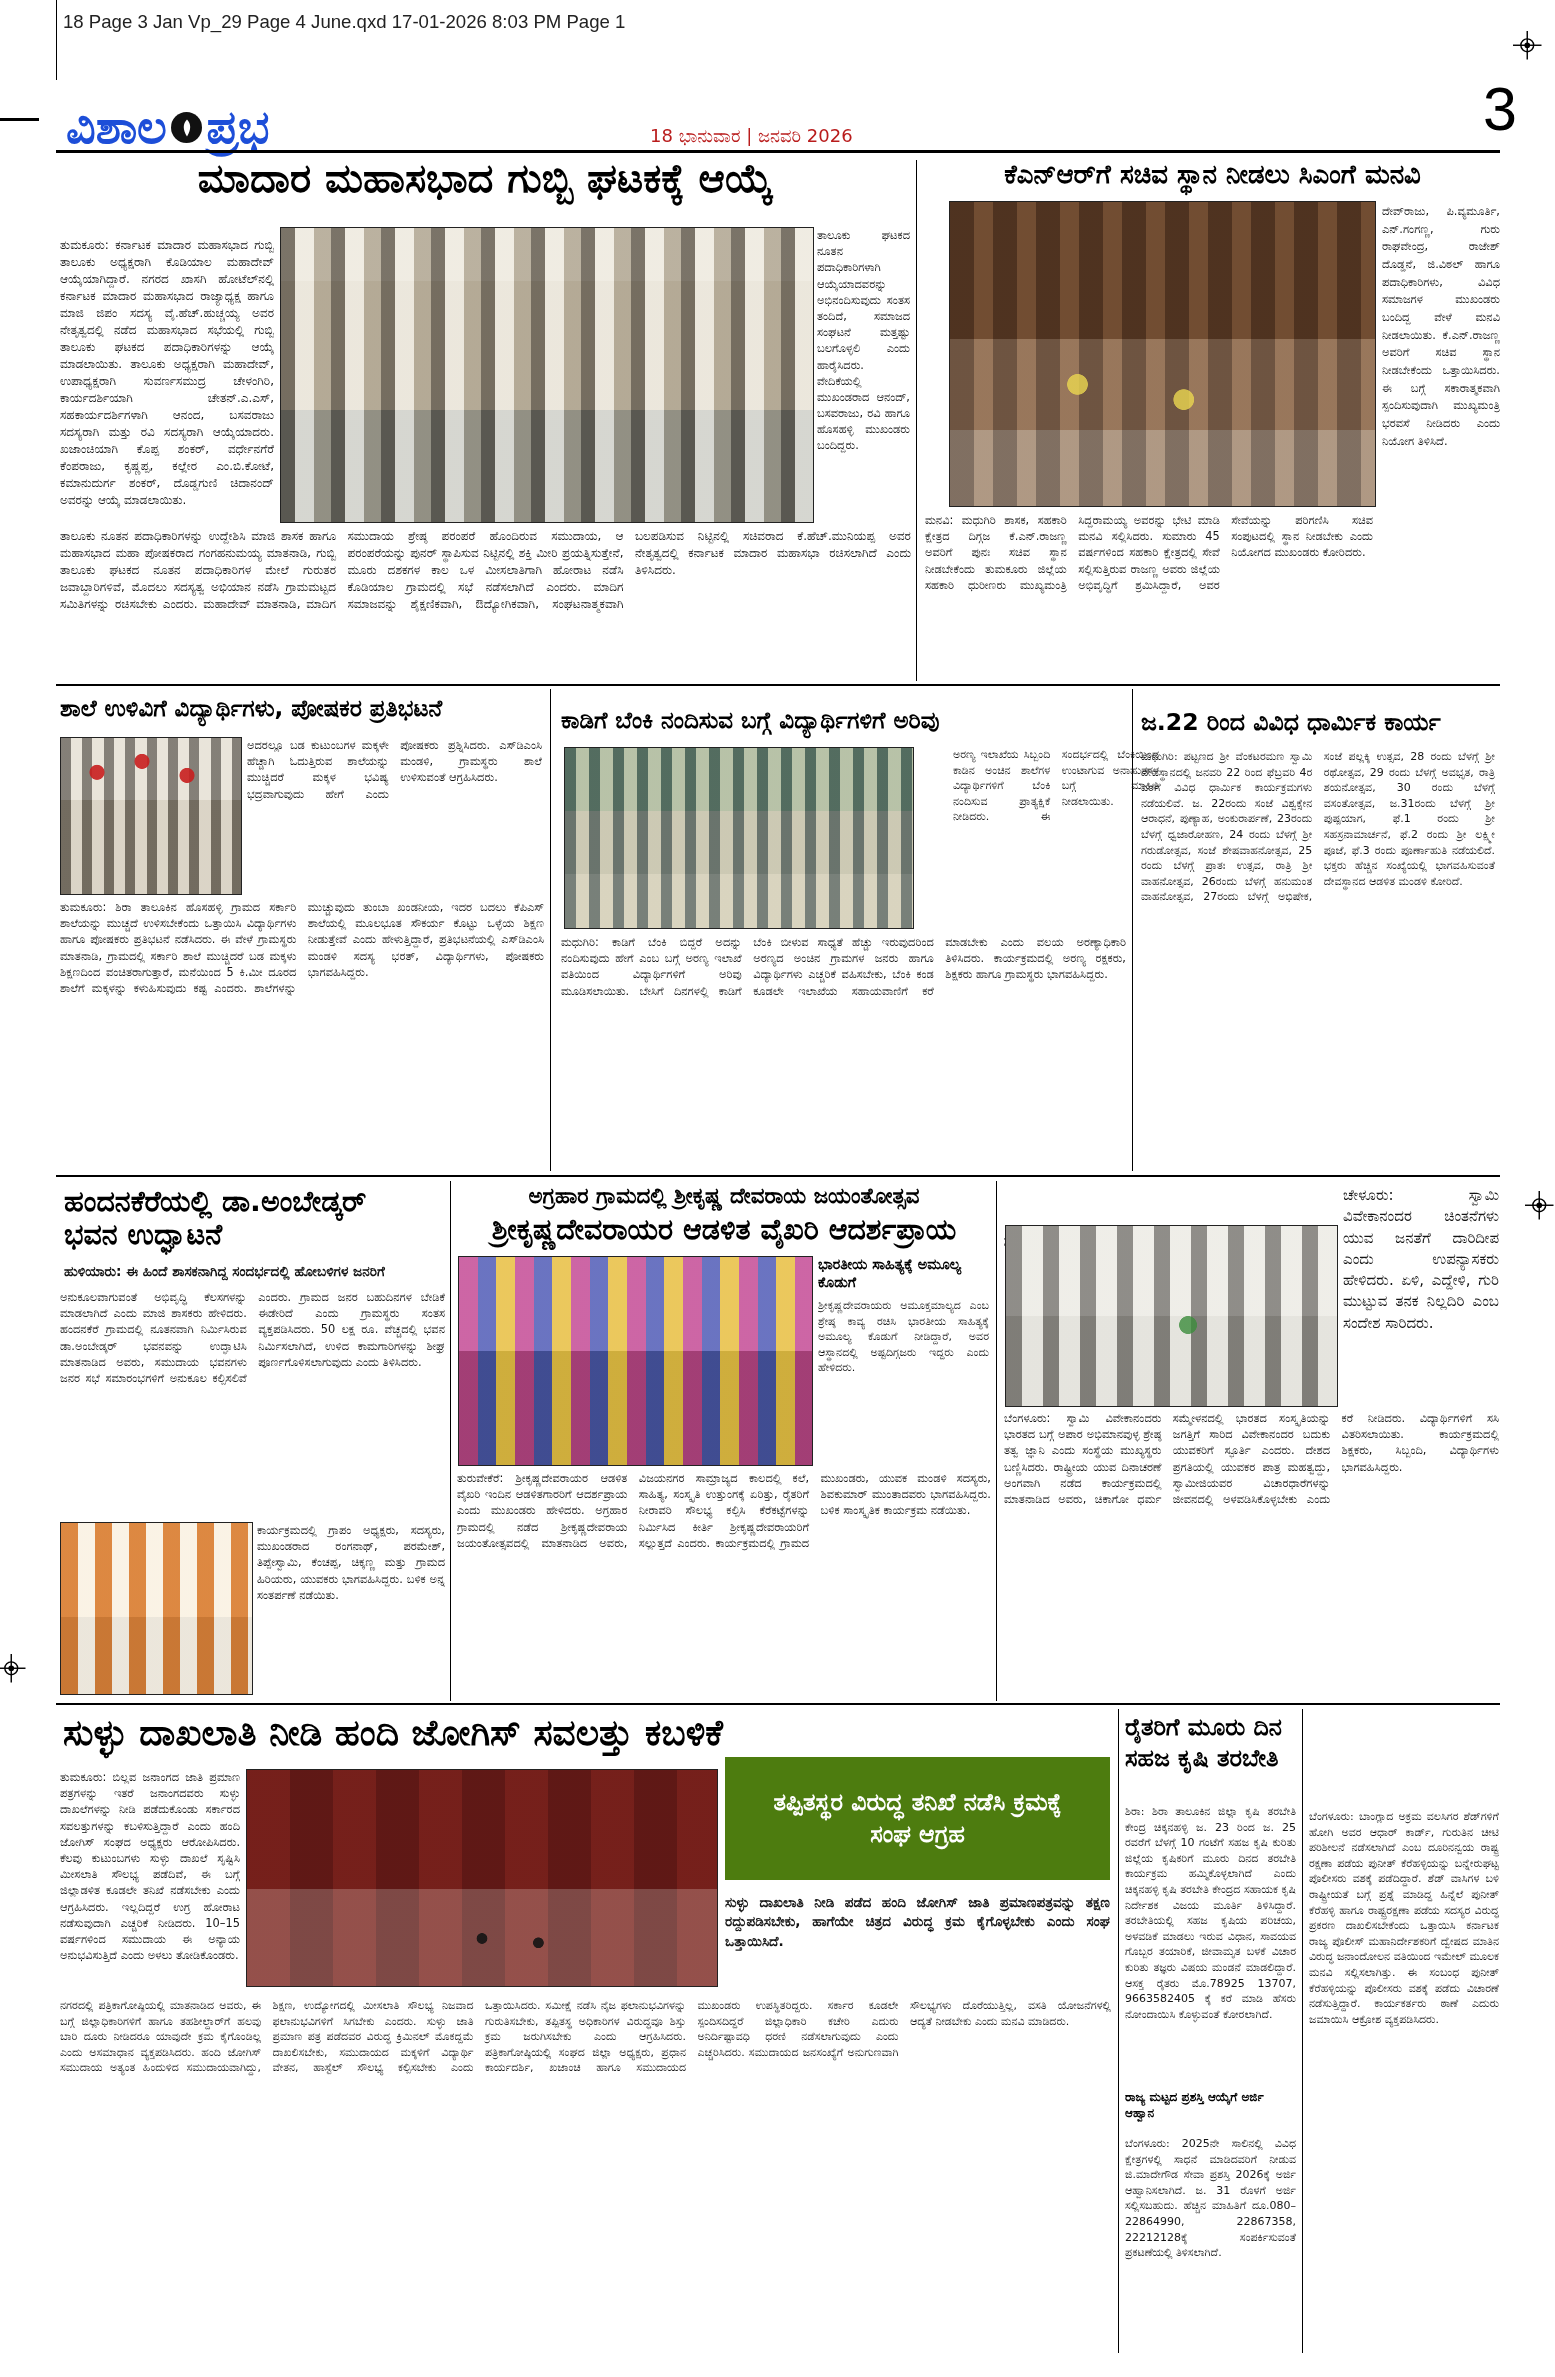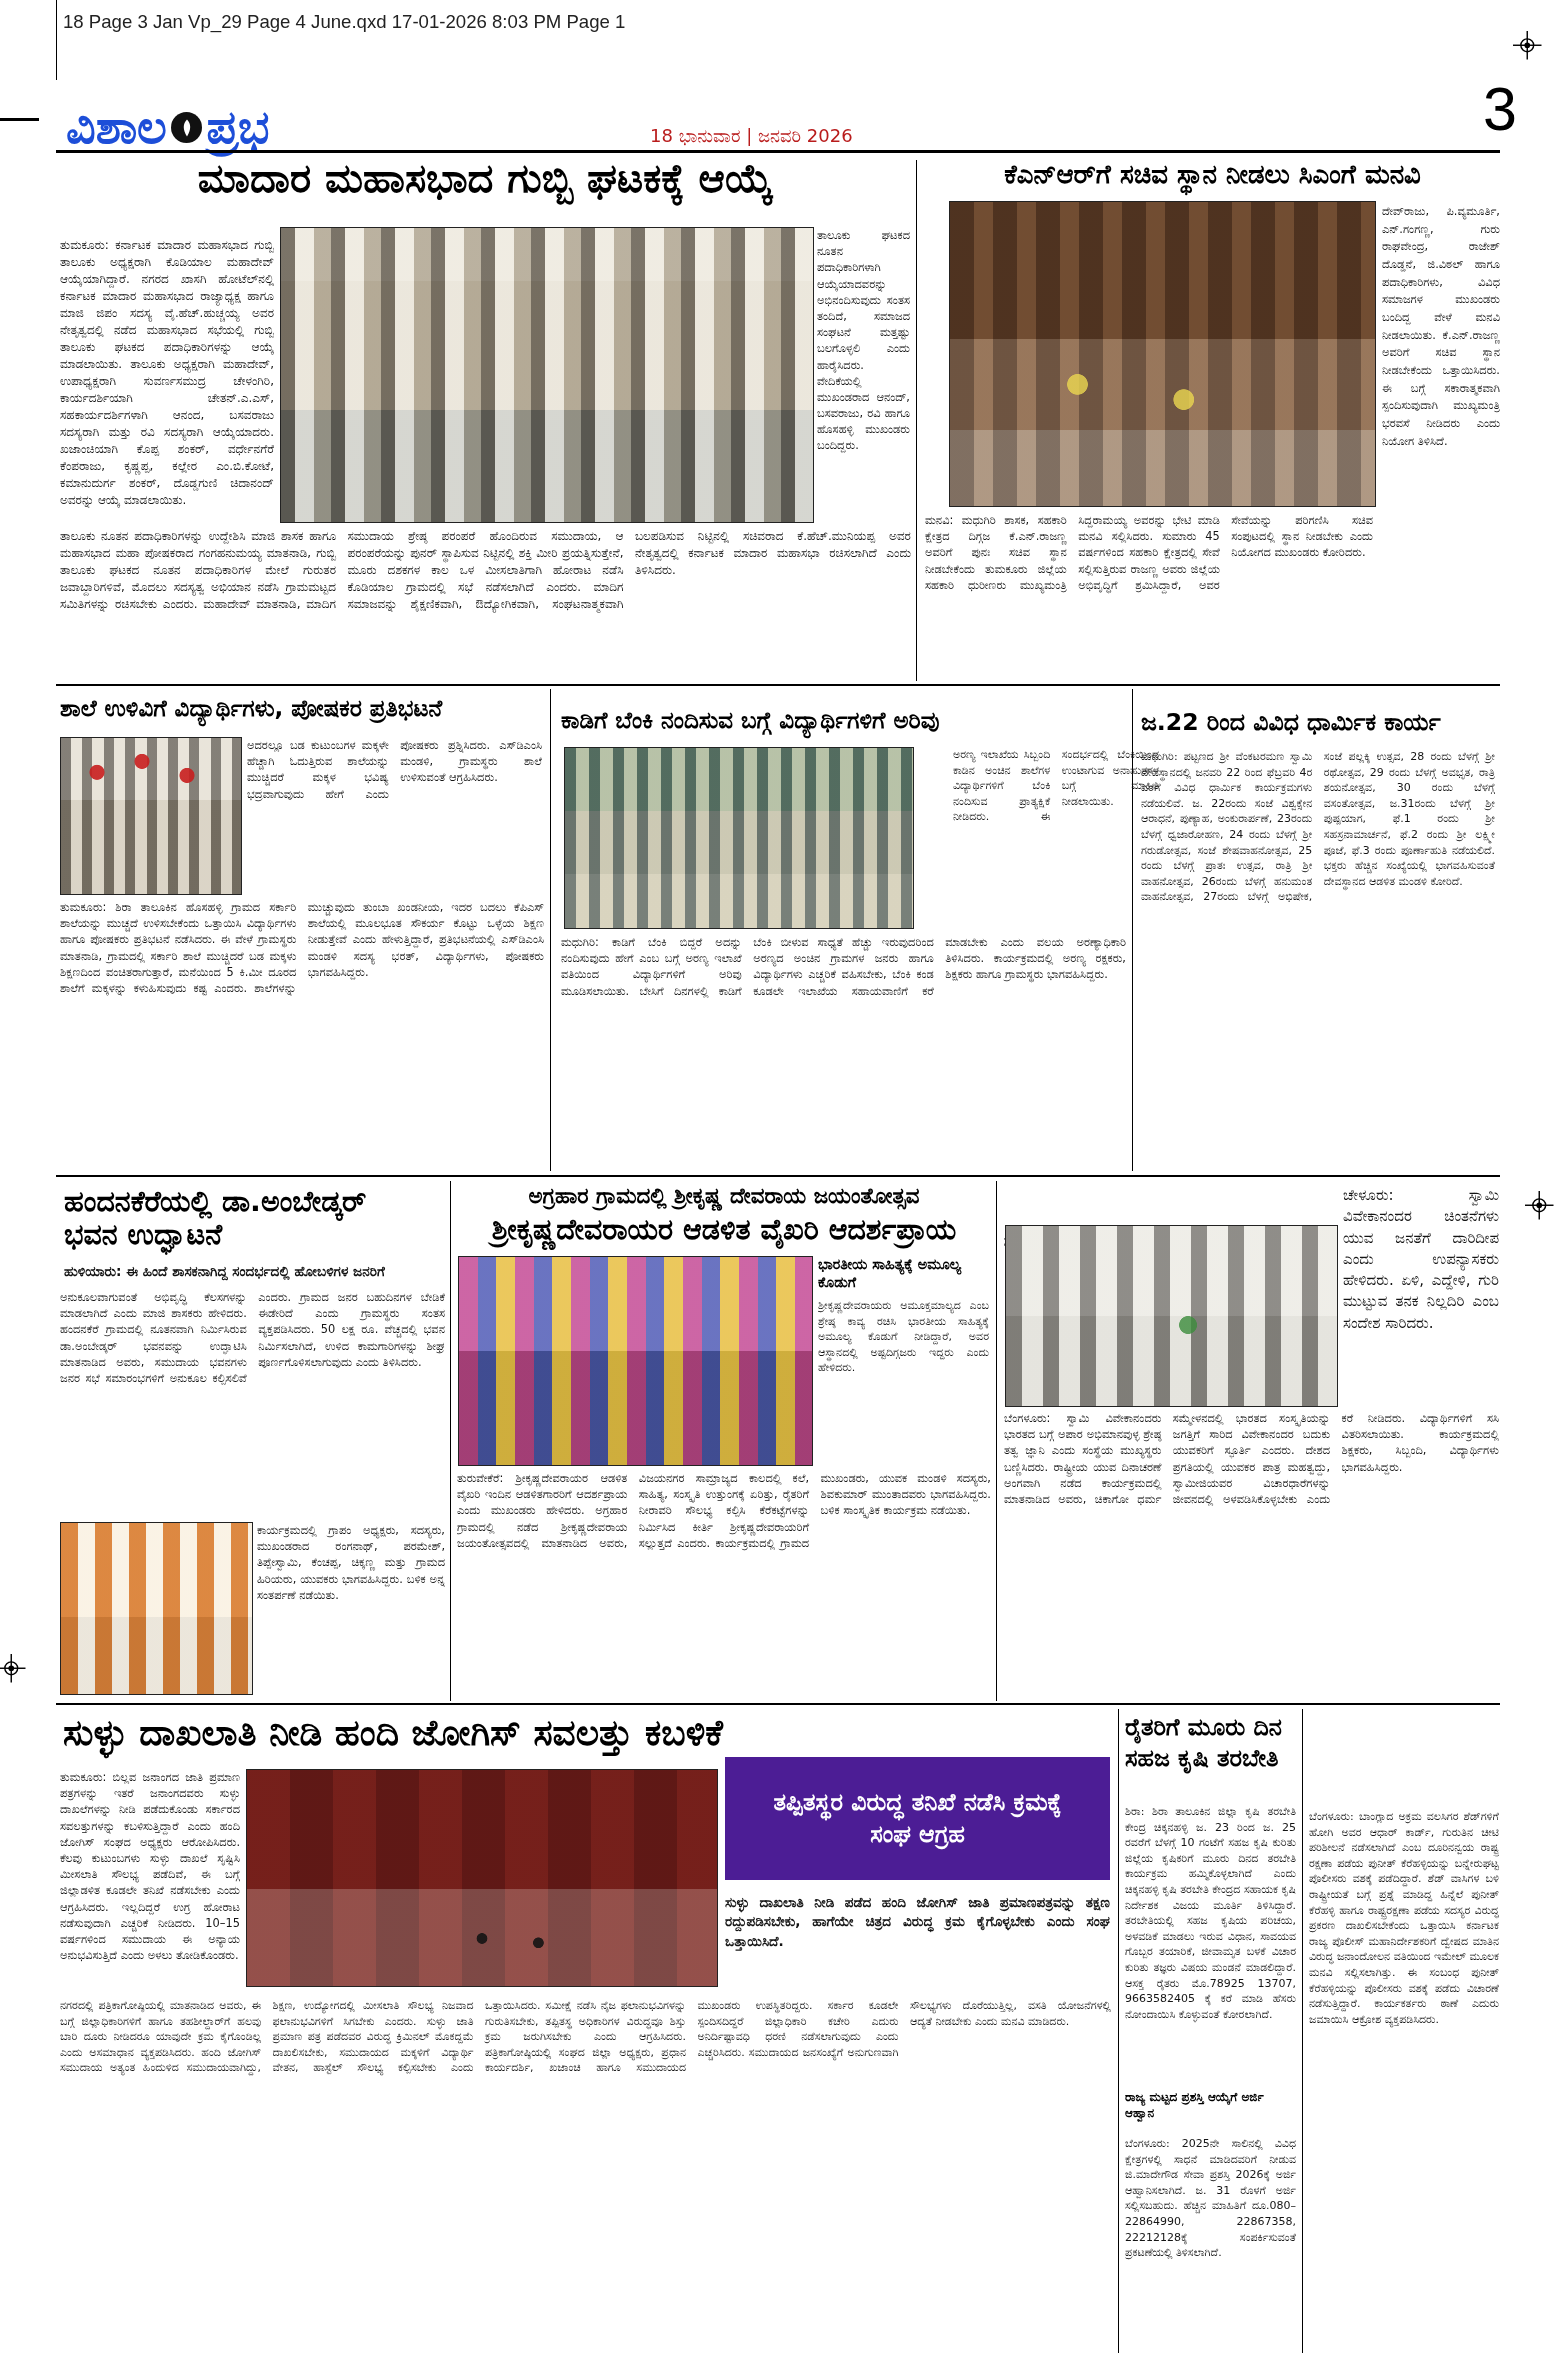--- a/index.html
+++ b/index.html
@@ -159,21 +159,21 @@
   <div class="abs txt cols3" style="left:1004px;top:1410px;width:495px;height:285px;font-size:11.4px;">ಬೆಂಗಳೂರು: ಸ್ವಾಮಿ ವಿವೇಕಾನಂದರು ಭಾರತದ ಬಗ್ಗೆ ಅಪಾರ ಅಭಿಮಾನವುಳ್ಳ ಶ್ರೇಷ್ಠ ತತ್ವ ಜ್ಞಾನಿ ಎಂದು ಸಂಸ್ಥೆಯ ಮುಖ್ಯಸ್ಥರು ಬಣ್ಣಿಸಿದರು. ರಾಷ್ಟ್ರೀಯ ಯುವ ದಿನಾಚರಣೆ ಅಂಗವಾಗಿ ನಡೆದ ಕಾರ್ಯಕ್ರಮದಲ್ಲಿ ಮಾತನಾಡಿದ ಅವರು, ಚಿಕಾಗೋ ಧರ್ಮ ಸಮ್ಮೇಳನದಲ್ಲಿ ಭಾರತದ ಸಂಸ್ಕೃತಿಯನ್ನು ಜಗತ್ತಿಗೆ ಸಾರಿದ ವಿವೇಕಾನಂದರ ಬದುಕು ಯುವಕರಿಗೆ ಸ್ಫೂರ್ತಿ ಎಂದರು. ದೇಶದ ಪ್ರಗತಿಯಲ್ಲಿ ಯುವಕರ ಪಾತ್ರ ಮಹತ್ವದ್ದು, ಸ್ವಾಮೀಜಿಯವರ ವಿಚಾರಧಾರೆಗಳನ್ನು ಜೀವನದಲ್ಲಿ ಅಳವಡಿಸಿಕೊಳ್ಳಬೇಕು ಎಂದು ಕರೆ ನೀಡಿದರು. ವಿದ್ಯಾರ್ಥಿಗಳಿಗೆ ಸಸಿ ವಿತರಿಸಲಾಯಿತು. ಕಾರ್ಯಕ್ರಮದಲ್ಲಿ ಶಿಕ್ಷಕರು, ಸಿಬ್ಬಂದಿ, ವಿದ್ಯಾರ್ಥಿಗಳು ಭಾಗವಹಿಸಿದ್ದರು.</div>
 
   <div class="abs rule-h" style="left:56px;top:1703px;width:1444px;height:2.1px;"></div>
 
   <div class="abs rule-v" style="left:1118px;top:1709px;height:644px;"></div>
   <div class="abs rule-v" style="left:1302px;top:1709px;height:644px;"></div>
 
   <div class="abs hl" style="left:63px;top:1712px;width:1045px;height:51px;font-size:36px;">ಸುಳ್ಳು ದಾಖಲಾತಿ ನೀಡಿ ಹಂದಿ ಜೋಗಿಸ್ ಸವಲತ್ತು ಕಬಳಿಕೆ</div>
   <div class="abs txt" style="left:60px;top:1769px;width:180px;height:581px;font-size:11.4px;">ತುಮಕೂರು: ಬಿಲ್ಲವ ಜನಾಂಗದ ಜಾತಿ ಪ್ರಮಾಣ ಪತ್ರಗಳನ್ನು ಇತರೆ ಜನಾಂಗದವರು ಸುಳ್ಳು ದಾಖಲೆಗಳನ್ನು ನೀಡಿ ಪಡೆದುಕೊಂಡು ಸರ್ಕಾರದ ಸವಲತ್ತುಗಳನ್ನು ಕಬಳಿಸುತ್ತಿದ್ದಾರೆ ಎಂದು ಹಂದಿ ಜೋಗಿಸ್ ಸಂಘದ ಅಧ್ಯಕ್ಷರು ಆರೋಪಿಸಿದರು. ಕೆಲವು ಕುಟುಂಬಗಳು ಸುಳ್ಳು ದಾಖಲೆ ಸೃಷ್ಟಿಸಿ ಮೀಸಲಾತಿ ಸೌಲಭ್ಯ ಪಡೆದಿವೆ, ಈ ಬಗ್ಗೆ ಜಿಲ್ಲಾಡಳಿತ ಕೂಡಲೇ ತನಿಖೆ ನಡೆಸಬೇಕು ಎಂದು ಆಗ್ರಹಿಸಿದರು. ಇಲ್ಲದಿದ್ದರೆ ಉಗ್ರ ಹೋರಾಟ ನಡೆಸುವುದಾಗಿ ಎಚ್ಚರಿಕೆ ನೀಡಿದರು. 10–15 ವರ್ಷಗಳಿಂದ ಸಮುದಾಯ ಈ ಅನ್ಯಾಯ ಅನುಭವಿಸುತ್ತಿದೆ ಎಂದು ಅಳಲು ತೋಡಿಕೊಂಡರು.</div>
   <div class="abs photo ph-press" style="left:246px;top:1769px;width:470px;height:216px;"></div>
-  <div class="abs orange-box" style="left:725px;top:1757px;width:385px;height:123px;background:#4c1d95;font-size:23.6px;line-height:1.35;padding:0 28px;box-sizing:border-box;">ತಪ್ಪಿತಸ್ಥರ ವಿರುದ್ಧ ತನಿಖೆ ನಡೆಸಿ ಕ್ರಮಕ್ಕೆ ಸಂಘ ಆಗ್ರಹ</div>
+  <div class="abs orange-box" style="left:725px;top:1757px;width:385px;height:123px;background:#4d7c0f;font-size:23.6px;line-height:1.35;padding:0 28px;box-sizing:border-box;">ತಪ್ಪಿತಸ್ಥರ ವಿರುದ್ಧ ತನಿಖೆ ನಡೆಸಿ ಕ್ರಮಕ್ಕೆ ಸಂಘ ಆಗ್ರಹ</div>
   <div class="abs txt" style="left:725px;top:1893px;width:385px;height:98px;font-size:13.6px;font-weight:bold;">ಸುಳ್ಳು ದಾಖಲಾತಿ ನೀಡಿ ಪಡೆದ ಹಂದಿ ಜೋಗಿಸ್ ಜಾತಿ ಪ್ರಮಾಣಪತ್ರವನ್ನು ತಕ್ಷಣ ರದ್ದುಪಡಿಸಬೇಕು, ಹಾಗೆಯೇ ಚಿತ್ರದ ವಿರುದ್ಧ ಕ್ರಮ ಕೈಗೊಳ್ಳಬೇಕು ಎಂದು ಸಂಘ ಒತ್ತಾಯಿಸಿದೆ.</div>
   <div class="abs txt cols5" style="left:60px;top:1998px;width:1051px;height:351px;font-size:11px;">ನಗರದಲ್ಲಿ ಪತ್ರಿಕಾಗೋಷ್ಠಿಯಲ್ಲಿ ಮಾತನಾಡಿದ ಅವರು, ಈ ಬಗ್ಗೆ ಜಿಲ್ಲಾಧಿಕಾರಿಗಳಿಗೆ ಹಾಗೂ ತಹಶೀಲ್ದಾರ್‌ಗೆ ಹಲವು ಬಾರಿ ದೂರು ನೀಡಿದರೂ ಯಾವುದೇ ಕ್ರಮ ಕೈಗೊಂಡಿಲ್ಲ ಎಂದು ಅಸಮಾಧಾನ ವ್ಯಕ್ತಪಡಿಸಿದರು. ಹಂದಿ ಜೋಗಿಸ್ ಸಮುದಾಯ ಅತ್ಯಂತ ಹಿಂದುಳಿದ ಸಮುದಾಯವಾಗಿದ್ದು, ಶಿಕ್ಷಣ, ಉದ್ಯೋಗದಲ್ಲಿ ಮೀಸಲಾತಿ ಸೌಲಭ್ಯ ನಿಜವಾದ ಫಲಾನುಭವಿಗಳಿಗೆ ಸಿಗಬೇಕು ಎಂದರು. ಸುಳ್ಳು ಜಾತಿ ಪ್ರಮಾಣ ಪತ್ರ ಪಡೆದವರ ವಿರುದ್ಧ ಕ್ರಿಮಿನಲ್ ಮೊಕದ್ದಮೆ ದಾಖಲಿಸಬೇಕು, ಸಮುದಾಯದ ಮಕ್ಕಳಿಗೆ ವಿದ್ಯಾರ್ಥಿ ವೇತನ, ಹಾಸ್ಟೆಲ್ ಸೌಲಭ್ಯ ಕಲ್ಪಿಸಬೇಕು ಎಂದು ಒತ್ತಾಯಿಸಿದರು. ಸಮೀಕ್ಷೆ ನಡೆಸಿ ನೈಜ ಫಲಾನುಭವಿಗಳನ್ನು ಗುರುತಿಸಬೇಕು, ತಪ್ಪಿತಸ್ಥ ಅಧಿಕಾರಿಗಳ ವಿರುದ್ಧವೂ ಶಿಸ್ತು ಕ್ರಮ ಜರುಗಿಸಬೇಕು ಎಂದು ಆಗ್ರಹಿಸಿದರು. ಪತ್ರಿಕಾಗೋಷ್ಠಿಯಲ್ಲಿ ಸಂಘದ ಜಿಲ್ಲಾ ಅಧ್ಯಕ್ಷರು, ಪ್ರಧಾನ ಕಾರ್ಯದರ್ಶಿ, ಖಜಾಂಚಿ ಹಾಗೂ ಸಮುದಾಯದ ಮುಖಂಡರು ಉಪಸ್ಥಿತರಿದ್ದರು. ಸರ್ಕಾರ ಕೂಡಲೇ ಸ್ಪಂದಿಸದಿದ್ದರೆ ಜಿಲ್ಲಾಧಿಕಾರಿ ಕಚೇರಿ ಎದುರು ಅನಿರ್ದಿಷ್ಟಾವಧಿ ಧರಣಿ ನಡೆಸಲಾಗುವುದು ಎಂದು ಎಚ್ಚರಿಸಿದರು. ಸಮುದಾಯದ ಜನಸಂಖ್ಯೆಗೆ ಅನುಗುಣವಾಗಿ ಸೌಲಭ್ಯಗಳು ದೊರೆಯುತ್ತಿಲ್ಲ, ವಸತಿ ಯೋಜನೆಗಳಲ್ಲಿ ಆದ್ಯತೆ ನೀಡಬೇಕು ಎಂದು ಮನವಿ ಮಾಡಿದರು.</div>
 
   <div class="abs hl" style="left:1125px;top:1712px;width:171px;height:84px;font-size:23.6px;line-height:1.3;">
     <div>ರೈತರಿಗೆ ಮೂರು ದಿನ</div>
     <div>ಸಹಜ ಕೃಷಿ ತರಬೇತಿ</div>
   </div>
   <div class="abs txt" style="left:1125px;top:1804px;width:171px;height:280px;font-size:11px;">ಶಿರಾ: ಶಿರಾ ತಾಲೂಕಿನ ಜಿಲ್ಲಾ ಕೃಷಿ ತರಬೇತಿ ಕೇಂದ್ರ ಚಿಕ್ಕನಹಳ್ಳಿ ಜ. 23 ರಿಂದ ಜ. 25 ರವರೆಗೆ ಬೆಳಗ್ಗೆ 10 ಗಂಟೆಗೆ ಸಹಜ ಕೃಷಿ ಕುರಿತು ಜಿಲ್ಲೆಯ ಕೃಷಿಕರಿಗೆ ಮೂರು ದಿನದ ತರಬೇತಿ ಕಾರ್ಯಕ್ರಮ ಹಮ್ಮಿಕೊಳ್ಳಲಾಗಿದೆ ಎಂದು ಚಿಕ್ಕನಹಳ್ಳಿ ಕೃಷಿ ತರಬೇತಿ ಕೇಂದ್ರದ ಸಹಾಯಕ ಕೃಷಿ ನಿರ್ದೇಶಕ ವಿಜಯ ಮೂರ್ತಿ ತಿಳಿಸಿದ್ದಾರೆ. ತರಬೇತಿಯಲ್ಲಿ ಸಹಜ ಕೃಷಿಯ ಪರಿಚಯ, ಅಳವಡಿಕೆ ಮಾಡಲು ಇರುವ ವಿಧಾನ, ಸಾವಯವ ಗೊಬ್ಬರ ತಯಾರಿಕೆ, ಜೀವಾಮೃತ ಬಳಕೆ ವಿಚಾರ ಕುರಿತು ತಜ್ಞರು ವಿಷಯ ಮಂಡನೆ ಮಾಡಲಿದ್ದಾರೆ. ಆಸಕ್ತ ರೈತರು ಮೊ.78925 13707, 9663582405 ಕ್ಕೆ ಕರೆ ಮಾಡಿ ಹೆಸರು ನೋಂದಾಯಿಸಿ ಕೊಳ್ಳುವಂತೆ ಕೋರಲಾಗಿದೆ.</div>
   <div class="abs hl" style="left:1125px;top:2090px;width:171px;height:41px;font-size:12px;line-height:1.3;">ರಾಜ್ಯ ಮಟ್ಟದ ಪ್ರಶಸ್ತಿ ಆಯ್ಕೆಗೆ ಅರ್ಜಿ ಆಹ್ವಾನ</div>
   <div class="abs txt" style="left:1125px;top:2136px;width:171px;height:214px;font-size:11px;">ಬೆಂಗಳೂರು: 2025ನೇ ಸಾಲಿನಲ್ಲಿ ವಿವಿಧ ಕ್ಷೇತ್ರಗಳಲ್ಲಿ ಸಾಧನೆ ಮಾಡಿದವರಿಗೆ ನೀಡುವ ಜಿ.ಮಾದೇಗೌಡ ಸೇವಾ ಪ್ರಶಸ್ತಿ 2026ಕ್ಕೆ ಅರ್ಜಿ ಆಹ್ವಾನಿಸಲಾಗಿದೆ. ಜ. 31 ರೊಳಗೆ ಅರ್ಜಿ ಸಲ್ಲಿಸಬಹುದು. ಹೆಚ್ಚಿನ ಮಾಹಿತಿಗೆ ದೂ.080– 22864990, 22867358, 22212128ಕ್ಕೆ ಸಂಪರ್ಕಿಸುವಂತೆ ಪ್ರಕಟಣೆಯಲ್ಲಿ ತಿಳಿಸಲಾಗಿದೆ.</div>

